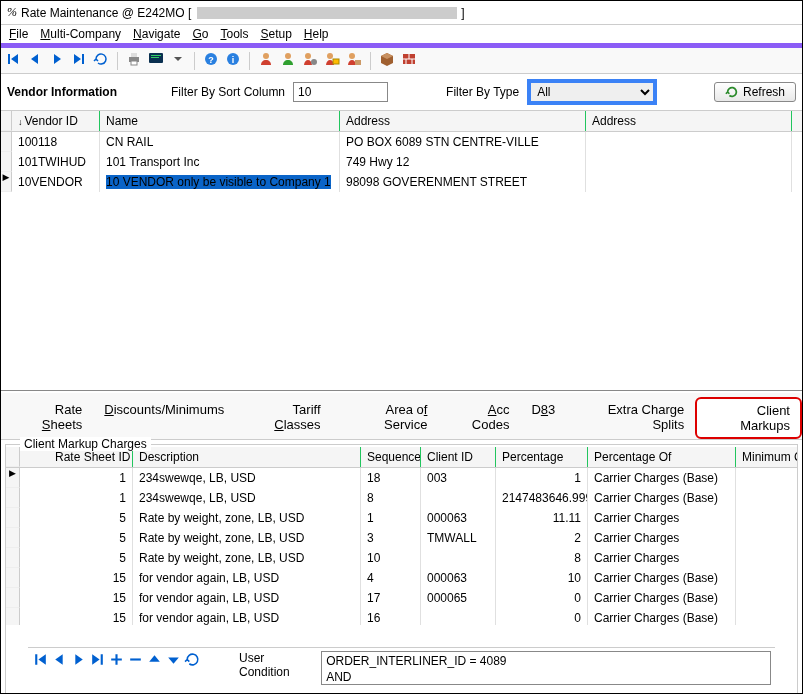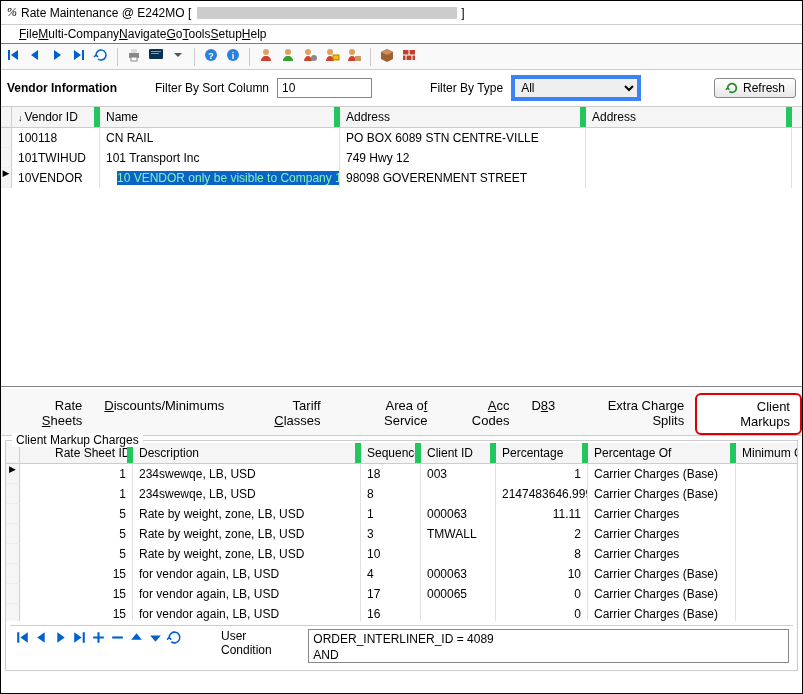--- a/index.html
+++ b/index.html
@@ -1,58 +1,58 @@
 <!DOCTYPE html>
 <html><head>
 <meta charset="utf-8">
 <style>
 * { box-sizing: border-box; margin: 0; padding: 0; }
 body { font-family: "Segoe UI", Tahoma, sans-serif; font-size: 12px; background: #fff; color: #000; width: 803px; height: 694px; border: 1px solid #000; overflow: hidden; }
 .titlebar { background: #fff; padding: 4px 6px; font-size: 12px; border-bottom: 1px solid #ccc; display: flex; align-items: center; gap: 4px; }
 .titlebar .icon-pct { font-style: italic; font-family: serif; }
 .titlebar .redact { display:inline-block; width:260px; height:12px; background:#ccc; margin-left:2px;}
-.menubar { background: #fff; padding: 2px 18px; border-bottom: 1px solid #8b5cf6; display: flex; }
+.menubar { background: #fff; padding: 2px 8px; border-bottom: 5px solid #8b5cf6; display: flex; gap: 12px; }
 .menubar span { cursor: default; }
 .menubar .ul { text-decoration: underline; }
 .toolbar { background: #f9f9f9; padding: 3px 4px; border-bottom: 1px solid #ccc; display:flex; gap:6px; align-items:center; }
 .toolbar svg { width:16px; height:16px; }
 .tsep { width:1px; height:18px; background:#ccc; margin:0 2px;}
 .filterrow { display:flex; align-items:center; gap:8px; padding:5px 6px; border-bottom:1px solid #ccc; }
 .filterrow .vinfo { font-weight:bold; }
 .filterrow input[type=text] { border:1px solid #888; padding:2px 4px; font-size:12px; }
 .filterrow select { border:4px solid #3b82f6; padding:1px 2px; font-size:12px; }
 .refresh-btn { border:1px solid #888; background:linear-gradient(#fff,#e8e8e8); padding:2px 10px; border-radius:3px; display:flex; align-items:center; gap:4px; cursor:default;}
 .grid1 { height:280px; overflow:hidden; border-bottom:1px solid #888;}
 .grid-header { display:flex; background:#f5f5f5; border-bottom:1px solid #ccc; font-size:12px; }
 .grid-header .cell, .grid-row .cell { padding:3px 6px; border-right:1px solid #e0e0e0; overflow:hidden; white-space:nowrap; }
-.grid-header .cell { border-right:6px solid #22c55e; }
+.grid-header .cell { border-right:1px solid #22c55e; }
 .grid-row { display:flex; font-size:12px; }
 .rowmark { width:11px; flex:0 0 11px; background:#f5f5f5; border-right:1px solid #ccc; border-bottom:1px solid #eee; text-align:center; font-size:9px;}
 .g1-vid { width:88px; flex:0 0 88px;}
 .g1-name { width:240px; flex:0 0 240px;}
 .g1-addr1 { width:246px; flex:0 0 246px;}
 .g1-addr2 { width:206px; flex:0 0 206px;}
-.highlight { background:#0a64c8; color:#86efac;margin-left:11px; }
+.highlight { background:#0a64c8; color:#000000; }
 .sort-ind { font-size:9px; margin-right:2px;}
 .tabs { display:flex; border-bottom:1px solid #ccc; background:#f8f8f8; padding-top:4px; padding-left:2px; gap:0; margin-top:2px;}
 .tab { padding:4px 10px; border:1px solid transparent; cursor:default; font-size:13px; position:relative;text-align:right;}
 .tab.active { border:2px solid #d00; border-radius:6px; background:#fff;}
 .tab .ul { text-decoration: underline; }
 .groupbox { margin:4px 4px 0 4px; border:1px solid #ccc; position:relative; padding-top:2px;}
-.groupbox .gb-title { position:absolute; top:-8px; left:6px; background:#fff; padding:0 4px; font-size:12px;}
+.groupbox .gb-title { position:absolute; top:-8px; left:14px; background:#fff; padding:0 4px; font-size:12px;}
 .g2-rowmark { width:14px; flex:0 0 14px; background:#f5f5f5; border-right:1px solid #ccc; border-bottom:1px solid #eee;text-align:center;font-size:9px;}
 .g2-rsid { width:84px; flex:0 0 84px; text-align:right;margin-left:29px;}
 .g2-desc { width:228px; flex:0 0 228px;}
 .g2-seq { width:60px; flex:0 0 60px;}
 .g2-cid { width:75px; flex:0 0 75px;}
 .g2-pct { width:92px; flex:0 0 92px; text-align:right;}
 .g2-pof { width:148px; flex:0 0 148px;}
 .g2-min { width:94px; flex:0 0 94px; text-align:right;}
 .grid2-wrap { height:178px; overflow:hidden;}
-.bottombar { display:flex; align-items:flex-start; gap:8px; padding:3px 4px; border-top:1px solid #ccc; margin:4px;}
+.bottombar { display:flex; align-items:flex-start; gap:8px; padding:3px 4px; border-top:1px solid #ccc; margin:22px;}
 .navicons { display:flex; gap:2px; align-items:center;}
 .navicons svg { width:17px; height:17px; }
 .usercond-lbl { margin-left:30px;}
 .usercond-box { border:1px solid #888; padding:2px 4px; font-size:12px; width:481px; height:34px; line-height:1.3;}
 .thead-left { text-align:left;}
 </style>
 </head>
 <body>
 
 <div class="titlebar">
@@ -144,21 +144,21 @@
         <rect x="2" y="3" width="12" height="10" fill="#c04030"></rect>
         <line x1="2" y1="8" x2="14" y2="8" stroke="#fff"></line>
         <line x1="8" y1="3" x2="8" y2="8" stroke="#fff"></line>
         <line x1="5" y1="8" x2="5" y2="13" stroke="#fff"></line>
         <line x1="11" y1="8" x2="11" y2="13" stroke="#fff"></line>
       </svg></span>
 </div>
 
 <div class="filterrow">
   <span class="vinfo">Vendor Information</span>
-  <span style="margin-left:30px">Filter By Sort Column</span>
+  <span style="margin-left:46px">Filter By Sort Column</span>
   <input type="text" style="width: 95px;" value="10">
   <span style="margin-left:50px">Filter By Type</span>
   <select style="width:130px"><option>All</option></select>
   <div style="flex:1"></div>
   <div class="refresh-btn">
     <svg width="14" height="14" viewBox="0 0 16 16">
         <path fill="none" stroke="#2a8a2a" stroke-width="2" d="M3 8a5 5 0 1 1 2 4M3 8l-2 2m2-2l2 2"></path>
       </svg>
     <span>Refresh</span>
   </div>

